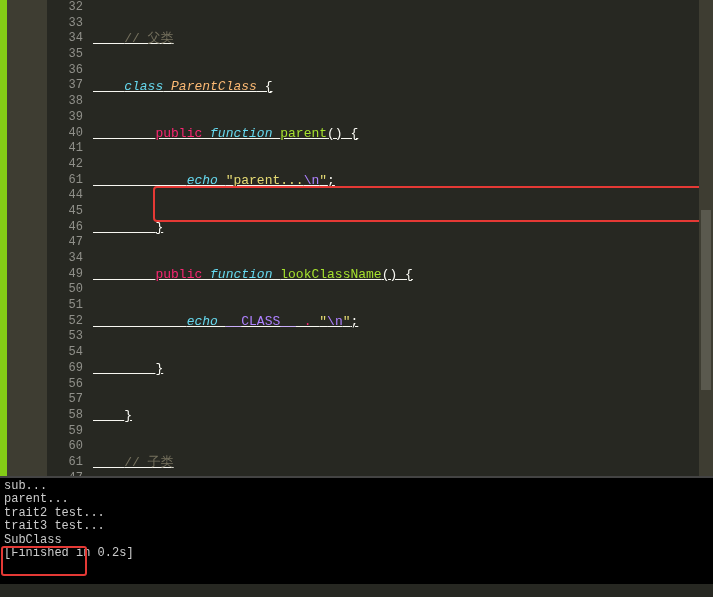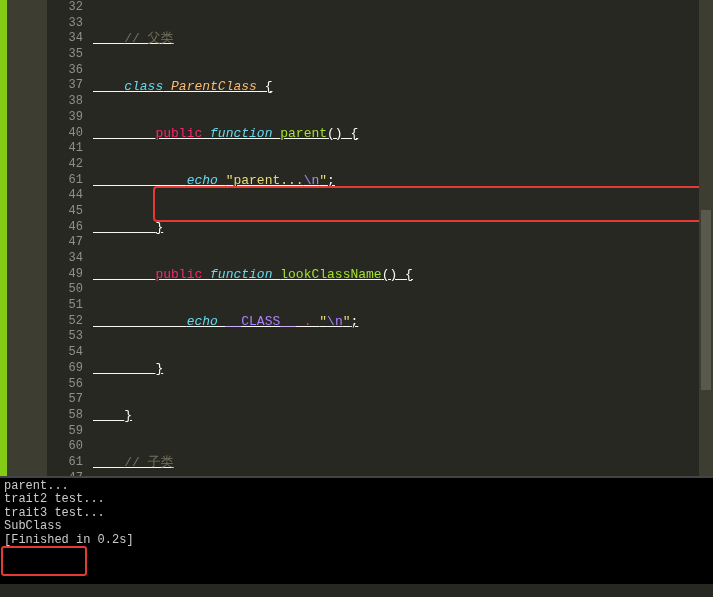--- a/index.html
+++ b/index.html
@@ -170,19 +170,20 @@
     
     
     <div class="highlight-box-1"></div>
   </div>
   <div class="vscroll">
     <div class="vscroll-thumb"></div>
   </div>
 </div>
 
 <div class="output">
+  <div class="oline">sub...</div>
   <div class="oline">parent...</div>
   <div class="oline">trait2 test...</div>
   <div class="oline">trait3 test...</div>
   <div class="oline">SubClass</div>
   <div class="oline">[Finished in 0.2s]</div>
   <div class="highlight-box-2"></div>
 </div>
 
 </body></html>

